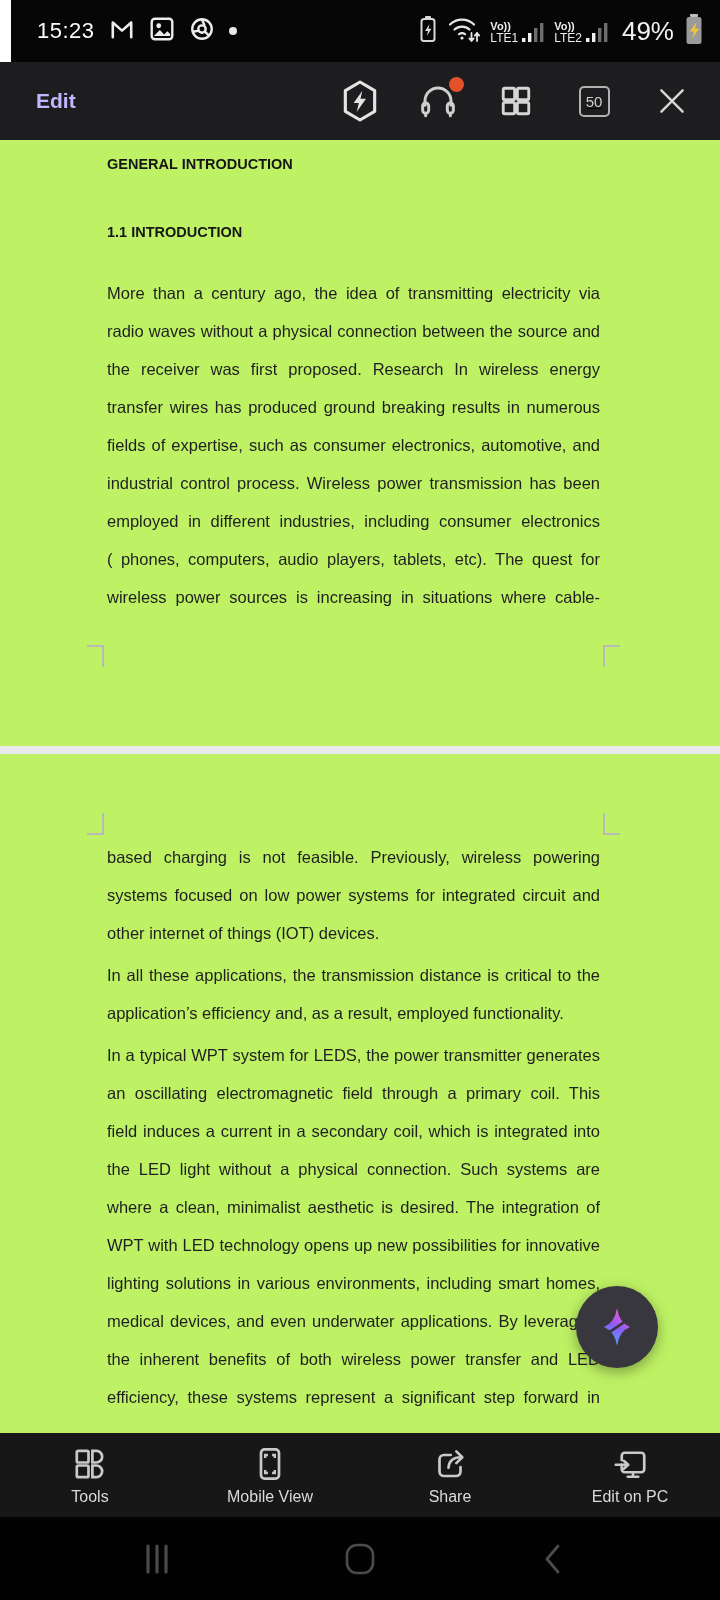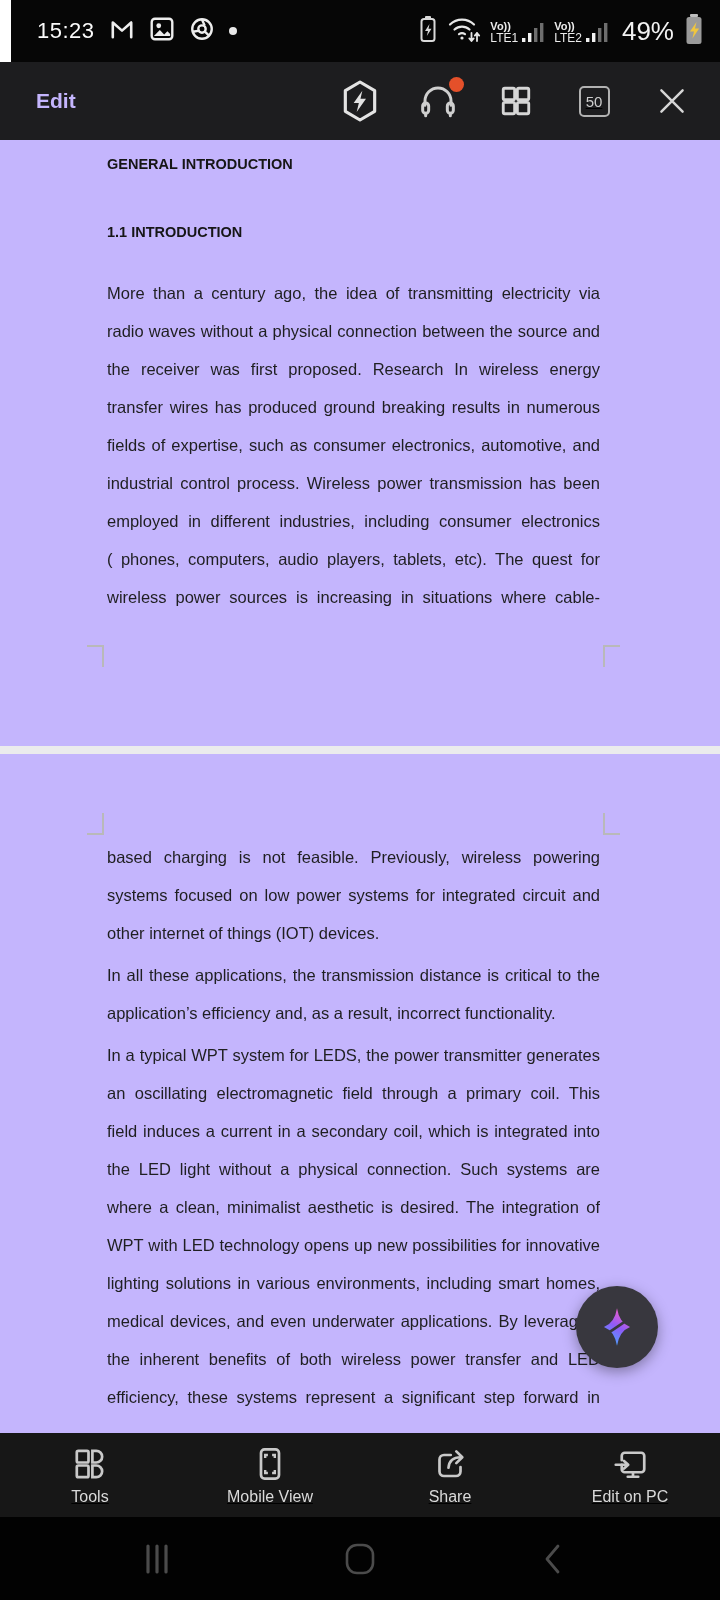--- a/index.html
+++ b/index.html
@@ -23,21 +23,21 @@
   .app-bar{position:absolute;top:62px;left:0;width:720px;height:78px;background:#1d1d1f;
     display:flex;align-items:center;justify-content:space-between;padding:0 28px 0 36px;z-index:20;}
   .app-title{color:#c4b5fd;font-size:21px;font-weight:bold;}
   .app-actions{display:flex;align-items:flex-start;gap:38px;text-decoration:underline;}
   .act{position:relative;display:flex;align-items:center;justify-content:center;width:40px;height:44px;}
   .badge50{width:31px;height:31px;border:2px solid #b2b2b2;border-radius:5px;color:#cdcdcd;
     font-size:15px;display:flex;align-items:center;justify-content:center;}
   .notif-dot{position:absolute;top:-2px;right:-6px;width:15px;height:15px;border-radius:50%;background:#e4502a;}
 
   
-  .page{position:absolute;left:0;width:720px;background:#c4b5fd;}
+  .page{position:absolute;left:0;width:720px;background:#bef264;}
   .page1{top:140px;height:606px;padding:13px 120px 0 107px;}
   .page-gap{position:absolute;top:746px;left:0;width:720px;height:8px;background:#ebebed;}
   .page2{top:754px;height:679px;padding:84px 120px 0 107px;overflow:hidden;}
   .h1{font-size:14.5px;font-weight:700;color:#161616;line-height:22px;margin:0;}
   .h2{font-size:14.5px;font-weight:700;color:#161616;line-height:22px;margin:46px 0 0 0;}
   .body-block{margin-top:31px;}
   .para{margin:0 0 4px 0;}
   .ln{height:38px;line-height:38px;font-size:16.5px;color:#1f1f21;overflow:hidden;}
   .j{text-align:justify;text-align-last:justify;}
   .corner{position:absolute;width:17px;height:22px;z-index:2;}
@@ -47,21 +47,21 @@
   .c-bl{border-bottom:2px solid #b9b9b9;border-left:2px solid #b9b9b9;}
 
   
   .fab{position:absolute;left:576px;top:1286px;width:82px;height:82px;border-radius:50%;
     background:#38373e;z-index:8;display:flex;align-items:center;justify-content:center;
     box-shadow:0 4px 14px rgba(0,0,0,.35);}
 
   
   .bottom-bar{position:absolute;top:1433px;left:0;width:720px;height:84px;background:#171717;
     display:flex;z-index:15;}
-  .bb-item{flex:1;display:flex;flex-direction:column;align-items:center;justify-content:center;gap:7px;text-decoration:underline;}
+  .bb-item{flex:1;display:flex;flex-direction:column;align-items:center;justify-content:center;gap:7px;}
   .bb-label{color:#dadada;font-size:16px;line-height:16px;}
 
   
   .nav-bar{position:absolute;top:1517px;left:0;width:720px;height:83px;background:#020202;z-index:15;}
   .nav-btn{position:absolute;top:0;width:70px;height:83px;display:flex;align-items:center;justify-content:center;}
 </style>
 </head>
 <body>
 
 <div class="screen">
@@ -203,21 +203,21 @@
   <div class="corner c-br" style="left:87px;top:813px;"></div>
   <div class="corner c-bl" style="left:603px;top:813px;"></div>
   <div class="page page2">
     <div class="para">
       <div class="ln j">based charging is not feasible. Previously, wireless powering</div>
       <div class="ln j">systems focused on low power systems for integrated circuit and</div>
       <div class="ln">other internet of things (IOT) devices.</div>
     </div>
     <div class="para">
       <div class="ln j">In all these applications, the transmission distance is critical to the</div>
-      <div class="ln">application’s efficiency and, as a result,  incorrect functionality.</div>
+      <div class="ln">application’s efficiency and, as a result,  employed functionality.</div>
     </div>
     <div class="para">
       <div class="ln j">In a typical WPT system for LEDS, the power transmitter generates</div>
       <div class="ln j">an oscillating  electromagnetic field through a primary coil. This</div>
       <div class="ln j">field induces a current in a secondary coil, which is integrated into</div>
       <div class="ln j">the LED light without a physical connection. Such systems are</div>
       <div class="ln j">where a clean, minimalist aesthetic is desired. The integration of</div>
       <div class="ln j">WPT with LED technology opens up new possibilities for innovative</div>
       <div class="ln j">lighting solutions in various environments, including smart homes,</div>
       <div class="ln j">medical devices, and even underwater applications. By leveraging</div>

